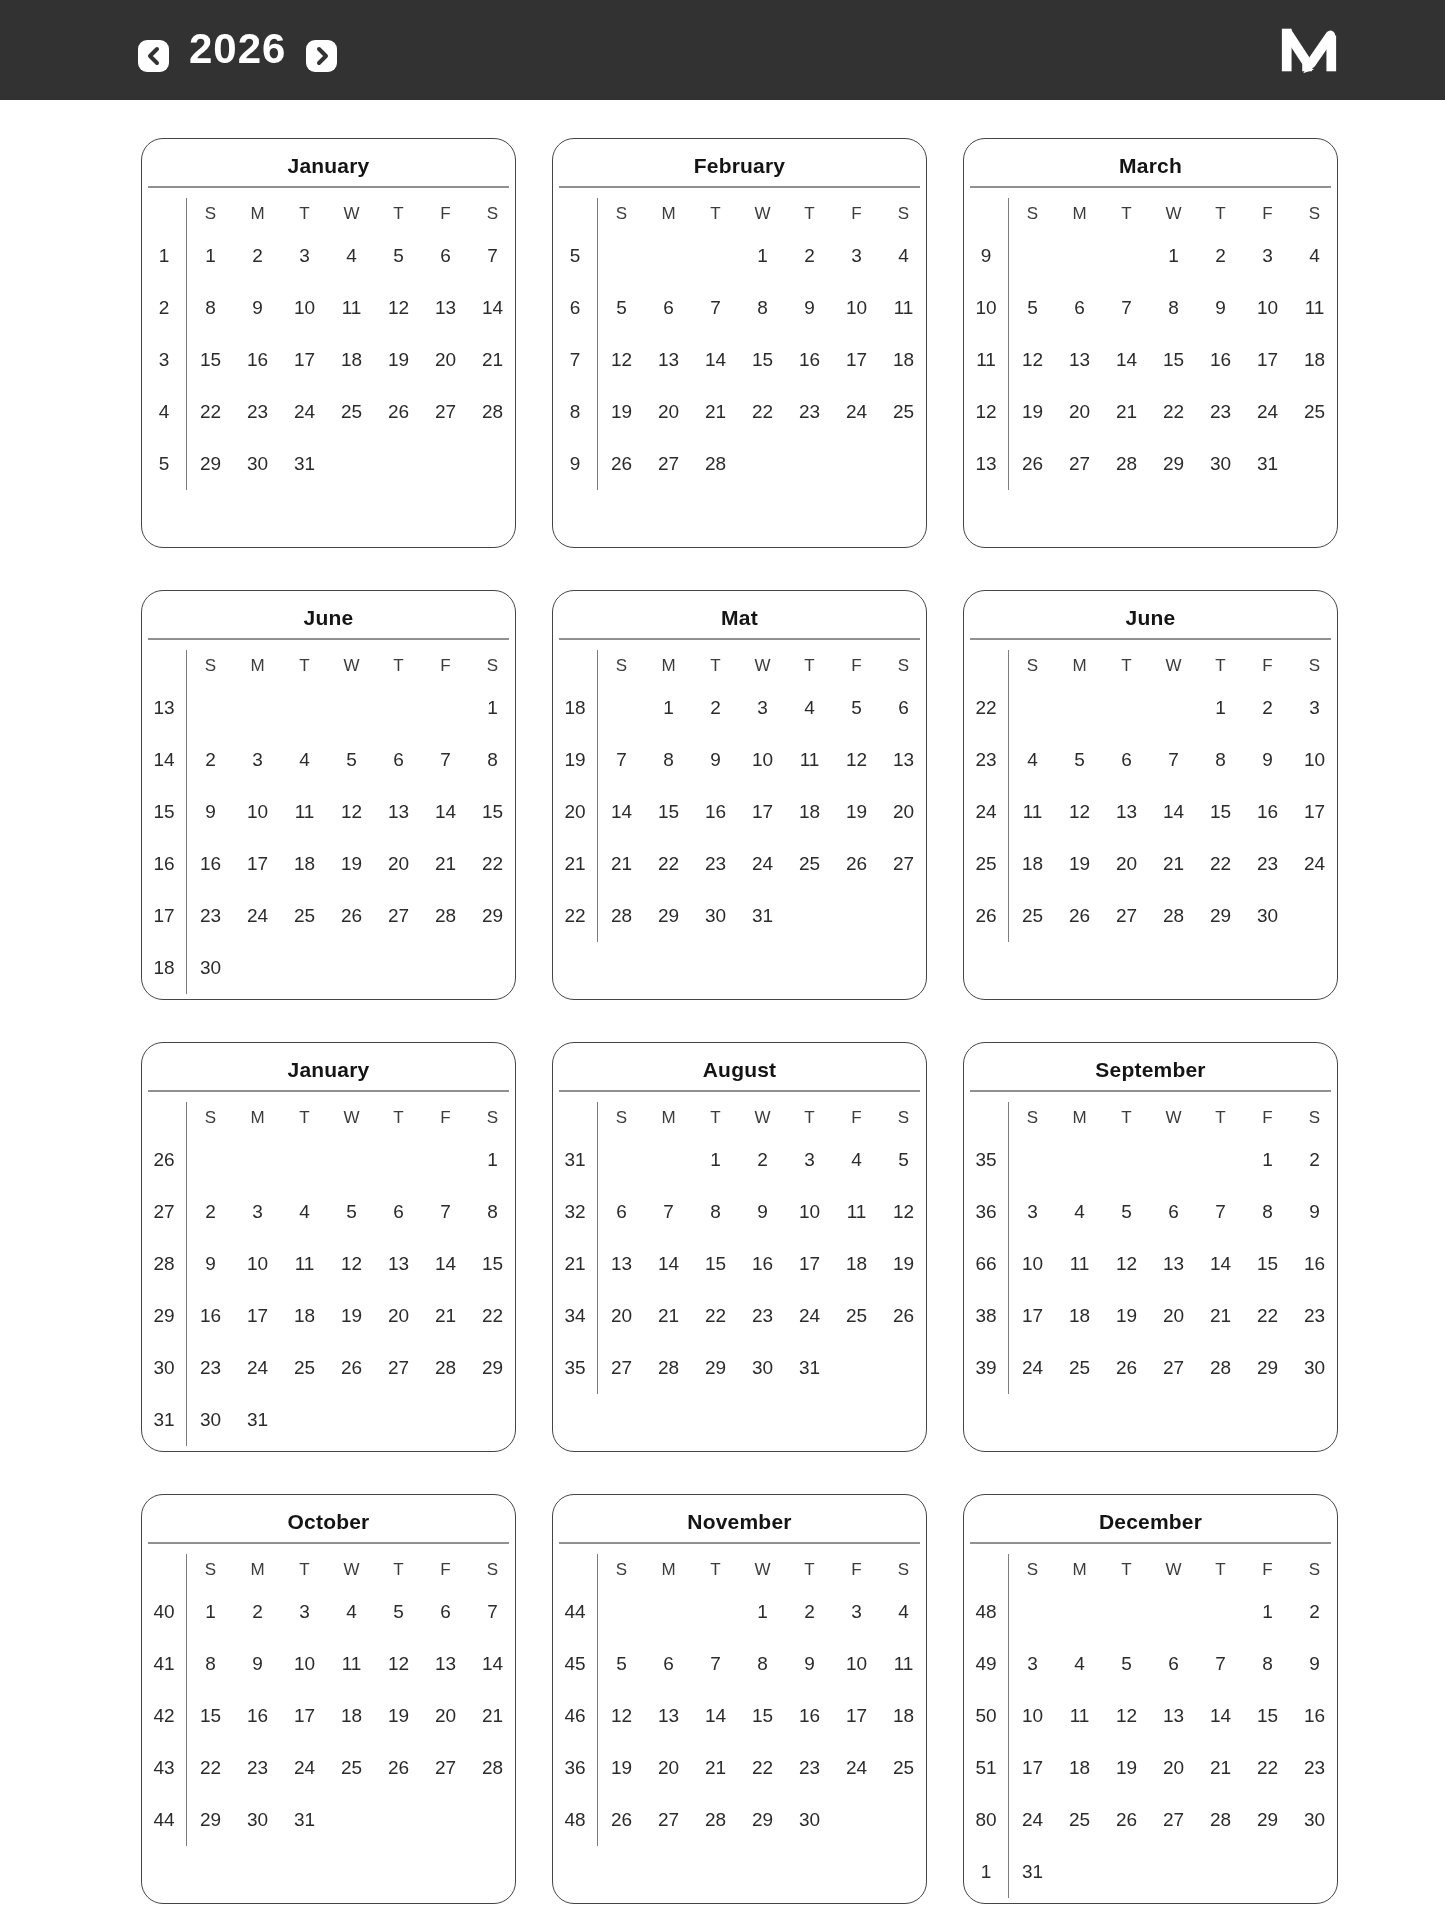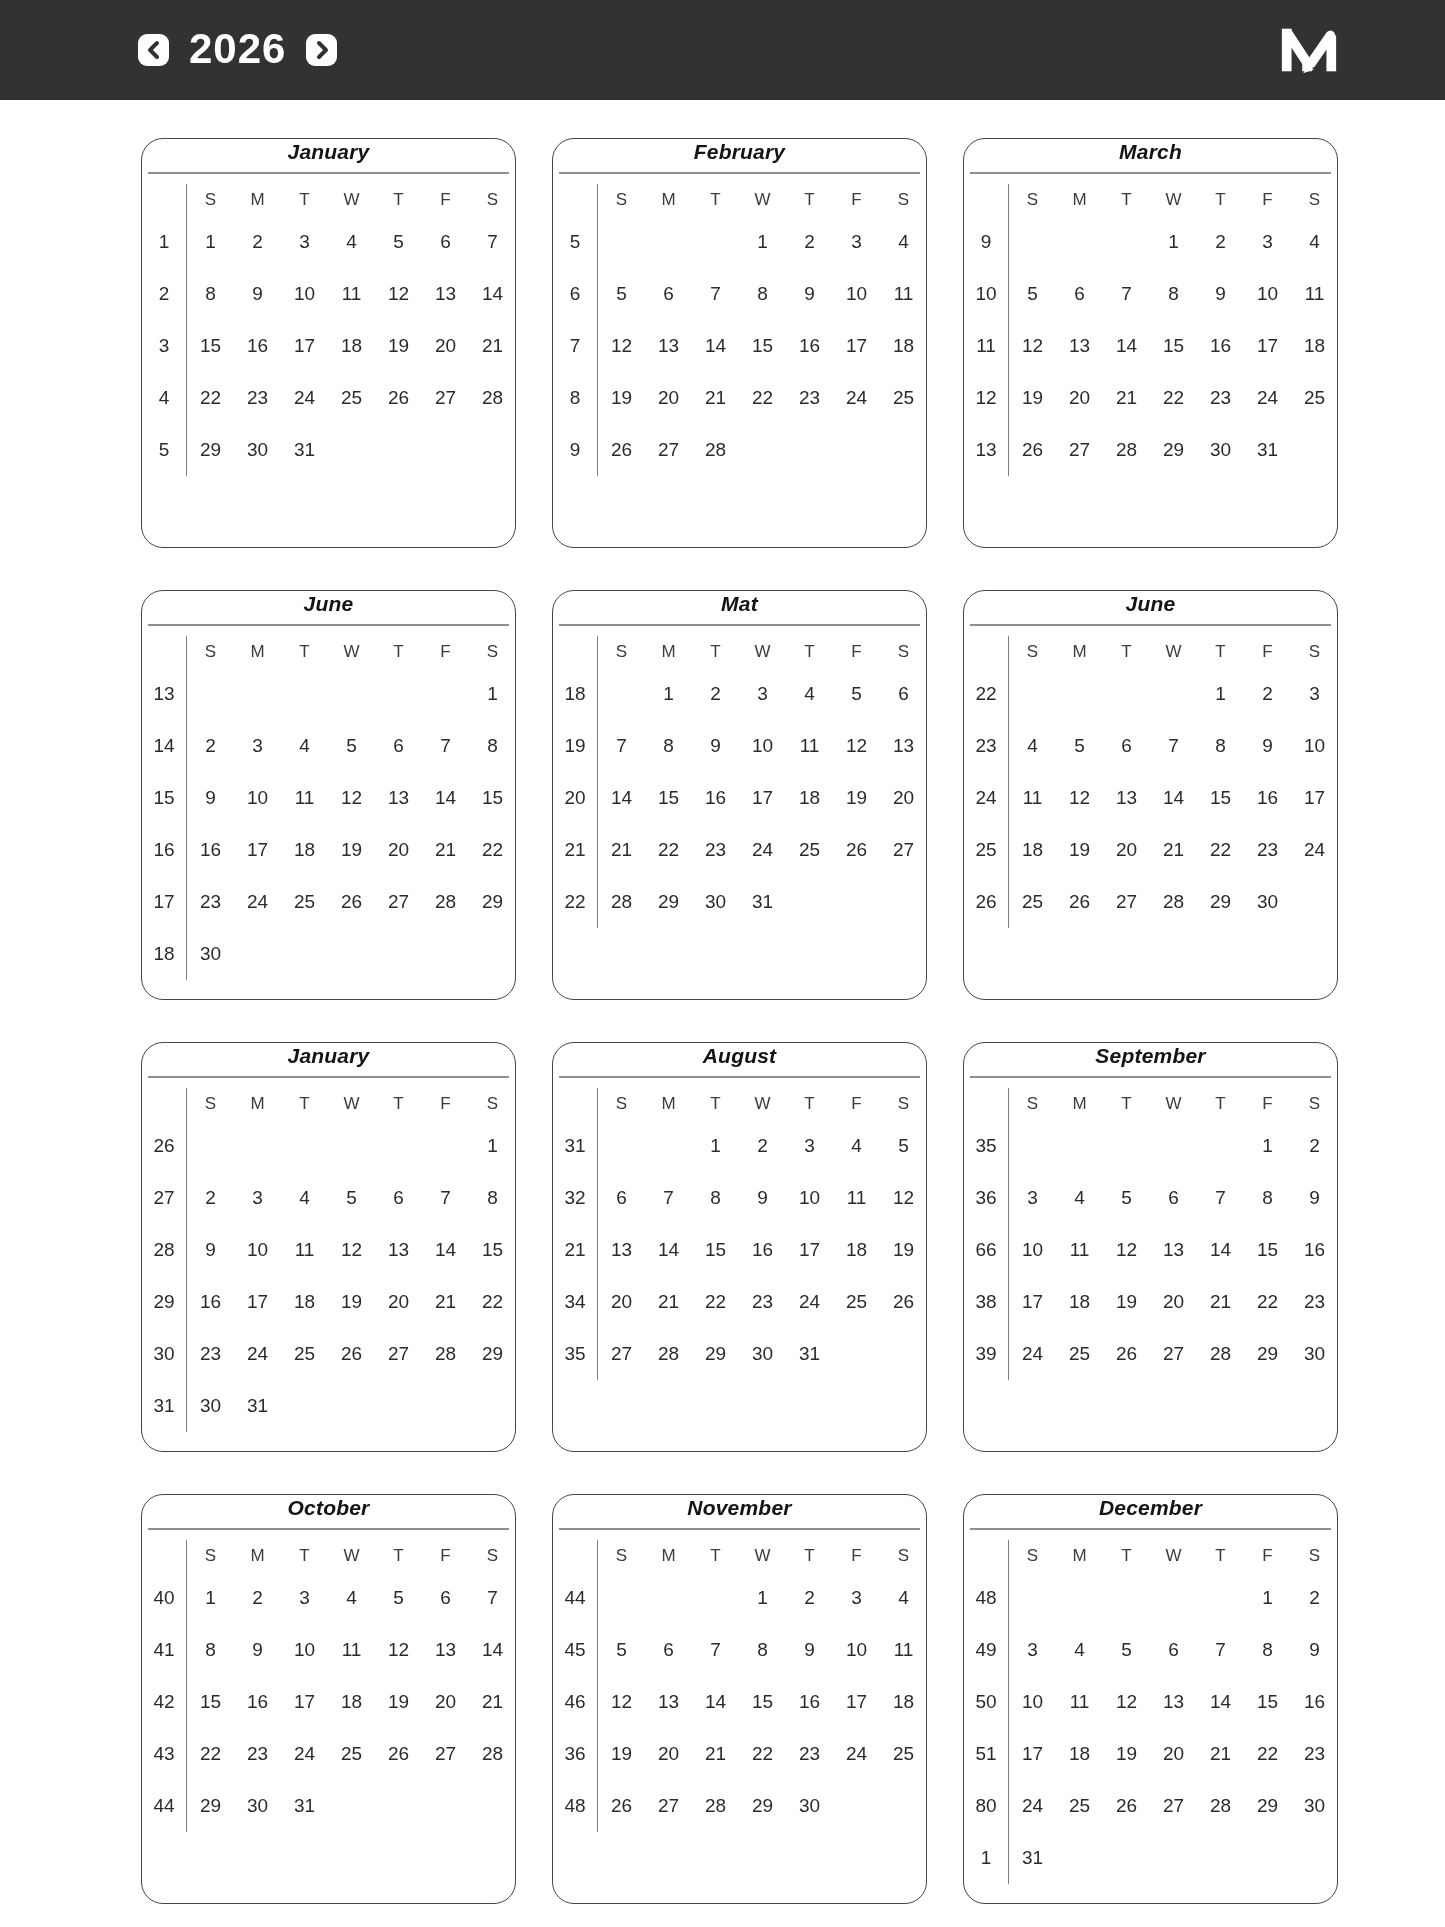--- a/index.html
+++ b/index.html
@@ -7,21 +7,21 @@
     width:1445px;height:1927px;background:#ffffff;overflow:hidden;
     font-family:"Liberation Sans", sans-serif;
     -webkit-font-smoothing:antialiased;
   }
   
   .topbar{
     width:100%;height:100px;background:#323232;
     display:flex;align-items:center;justify-content:space-between;
     box-sizing:border-box;padding:0 105px 0 138px;
   }
-  .nav-group{display:flex;align-items:center;gap:20px;}
+  .nav-group{display:flex;align-items:flex-end;gap:20px;}
   .nav-btn{
     width:31px;height:32px;border:none;border-radius:9px;background:#ffffff;
     display:flex;align-items:center;justify-content:center;cursor:pointer;padding:0;
   }
   .nav-btn svg{display:block;}
   .year{
     color:#ffffff;font-size:42px;font-weight:700;letter-spacing:1px;line-height:1;
     padding-bottom:2px;
   }
   .logo svg{display:block;}
@@ -30,22 +30,22 @@
     margin:38px 0 0 141px;
     display:grid;
     grid-template-columns:repeat(3,375px);
     column-gap:36px;row-gap:42px;
   }
   .card{
     box-sizing:border-box;width:375px;height:410px;background:#ffffff;
     border:1px solid #454545;border-radius:22px;overflow:hidden;
   }
   .card-title{
-    text-align:center;font-size:21px;font-weight:700;color:#141414;
-    letter-spacing:.2px;line-height:26px;font-style:italic;
+    margin-top:14px;text-align:center;font-size:21px;font-weight:700;color:#141414;
+    letter-spacing:.2px;line-height:26px;
   }
   .card-rule{height:0;border-top:2px solid #909090;margin:7px 6px 0 6px;}
   .cal-grid{padding-top:10px;}
   .cal-row{display:flex;align-items:center;height:52px;}
   .cal-row.header-row{height:32px;}
   .wk-cell{
     width:44px;flex:0 0 44px;align-self:stretch;
     display:flex;align-items:center;justify-content:center;
     border-right:1.5px solid #7d7d7d;
     font-size:19px;color:#2b2b2b;

